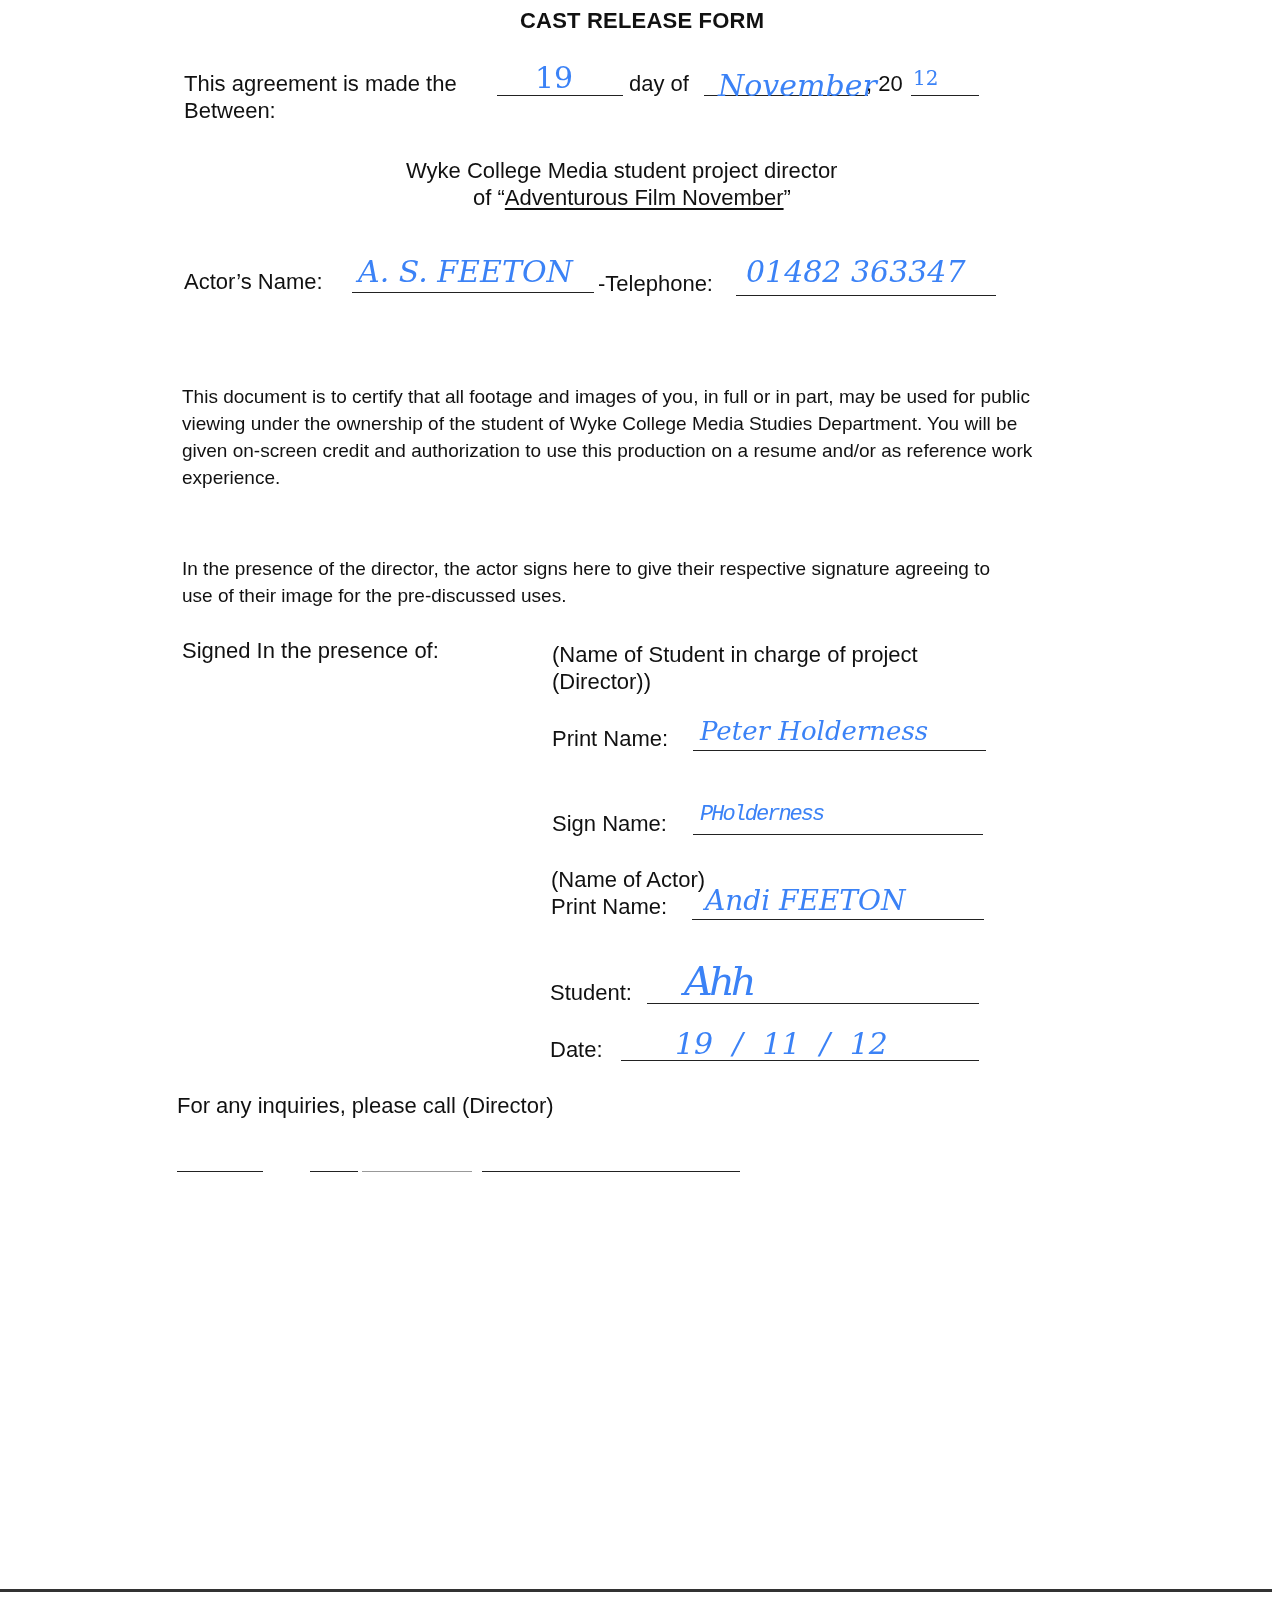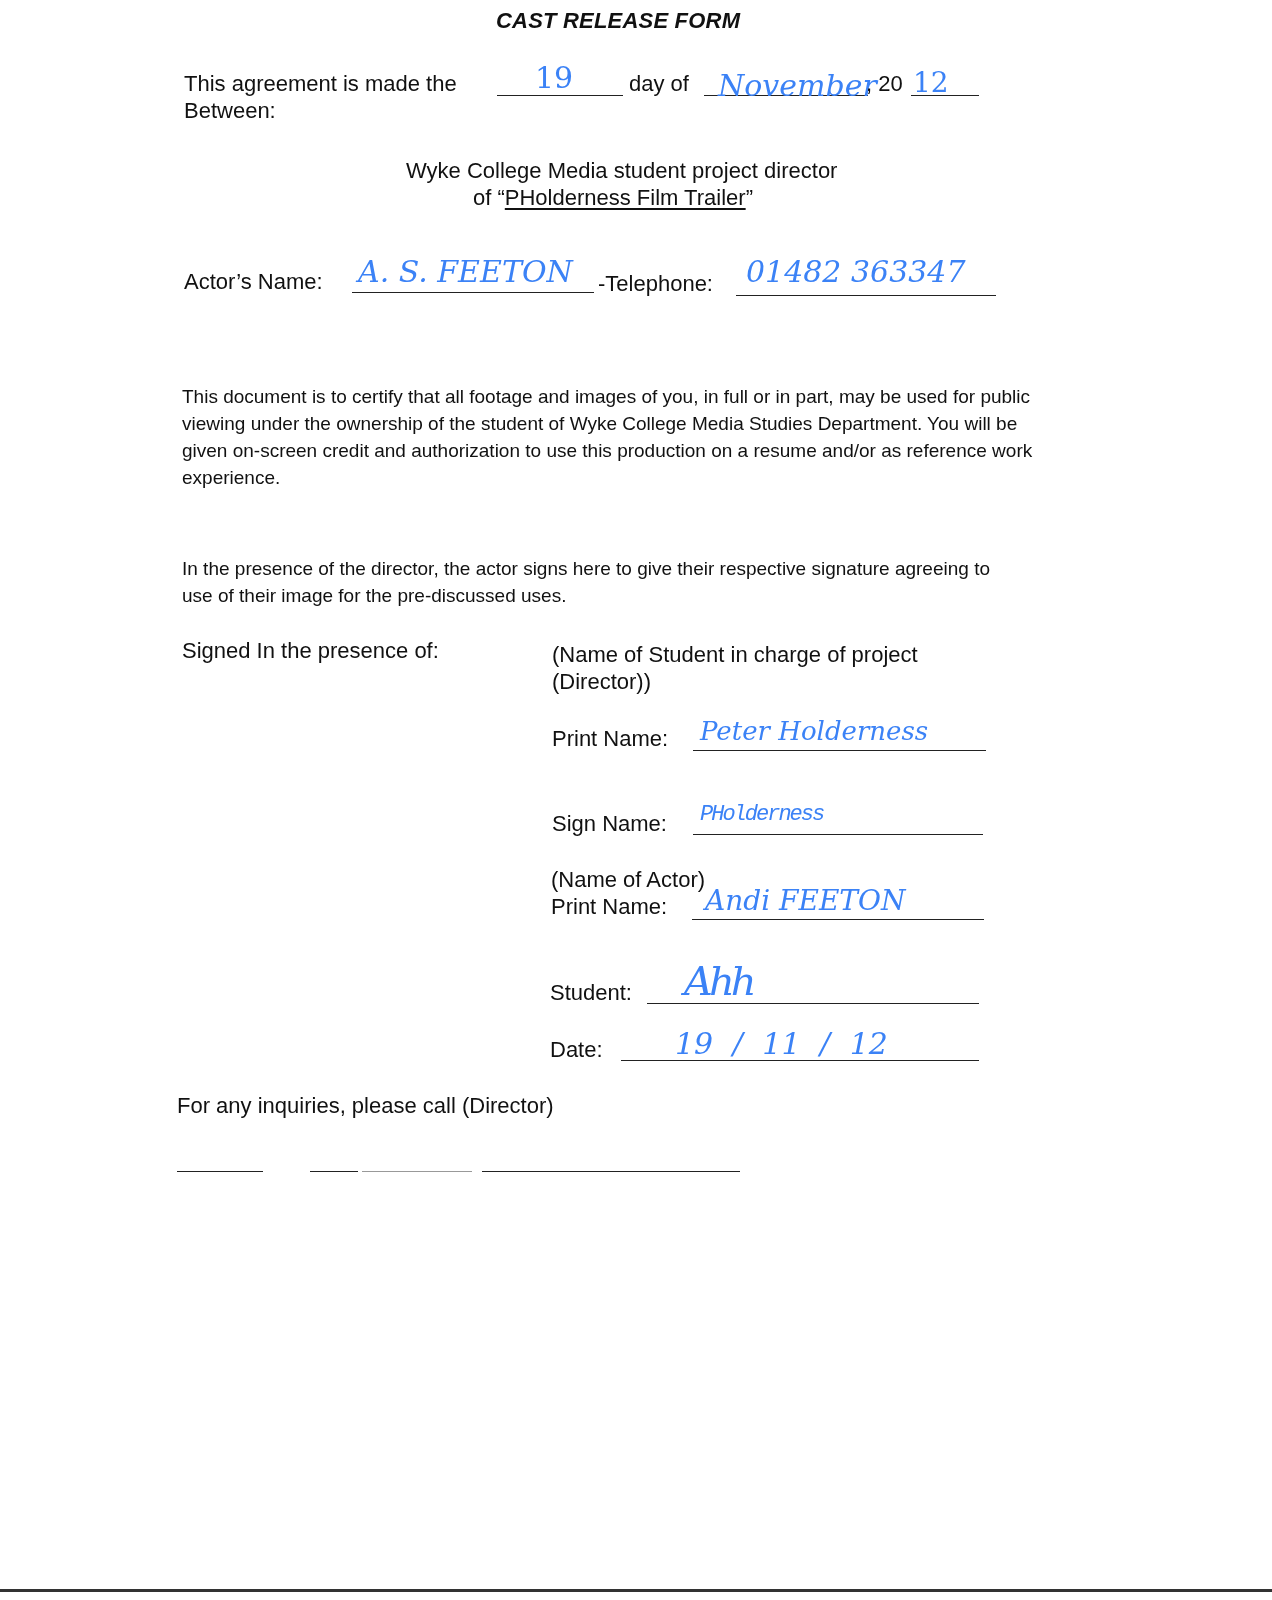--- a/index.html
+++ b/index.html
@@ -12,36 +12,36 @@
   .txt { font-size: 22px; line-height: 27px; }
   .hand { font-family: "DejaVu Serif", serif; font-style: italic; color: #3b82f6; }
   .line { position: absolute; height: 0; border-top: 1.6px solid #222; }
   .para { position: absolute; font-size: 19px; line-height: 27px; white-space: normal; }
   .u { text-decoration: underline; text-underline-offset: 3px; }
   .edge { position: absolute; left: 0; right: 0; height: 0; border-top: 3px solid #333; }
 </style>
 </head>
 <body>
 
-<div class="abs title" style="left:496px; top:8px;font-style:italic;">CAST RELEASE FORM</div>
+<div class="abs title" style="left:520px; top:8px;">CAST RELEASE FORM</div>
 
 <div class="abs txt" style="left:184px; top:70px;">This agreement is made the</div>
 <div class="line" style="left:497px; top:95px; width:126px;"></div>
 <div class="abs hand" style="left:535px; top:60px; font-size:30px; font-style:normal;">19</div>
 <div class="abs txt" style="left:629px; top:70px;">day of</div>
 <div class="line" style="left:704px; top:95px; width:164px;"></div>
 <div class="abs hand" style="left:718px; top:68px; font-size:30px;">November</div>
 <div class="abs txt" style="left:866px; top:70px;">, 20</div>
 <div class="line" style="left:911px; top:95px; width:68px;"></div>
-<div class="abs hand" style="left:913px; top:66px; font-size:28px; font-style:normal;">12</div>
+<div class="abs hand" style="left:913px; top:66px; font-size:20px; font-style:normal;">12</div>
 <div class="abs txt" style="left:184px; top:97px;">Between:</div>
 
 <div class="abs txt" style="left:406px; top:157px;">Wyke College Media student project director</div>
 <div class="abs txt" style="left:473px; top:184px;">
-  <span>of “</span><span class="u">PHolderness Film Trailer</span><span>”</span>
+  <span>of “</span><span class="u">Adventurous Film November</span><span>”</span>
 </div>
 
 <div class="abs txt" style="left:184px; top:268px;">Actor’s Name:</div>
 <div class="line" style="left:352px; top:292px; width:242px;"></div>
 <div class="abs hand" style="left:358px; top:254px; font-size:30px;">A. S. FEETON</div>
 <div class="abs txt" style="left:598px; top:270px;">-Telephone:</div>
 <div class="line" style="left:736px; top:295px; width:260px;"></div>
 <div class="abs hand" style="left:746px; top:254px; font-size:30px;">01482 363347</div>
 
 <div class="para" style="left:182px; top:383px; width:860px;">This document is to certify that all footage and images of you, in full or in part, may be used for public viewing under the ownership of the student of Wyke College Media Studies Department. You will be given on-screen credit and authorization to use this production on a resume and/or as reference work experience.</div>

